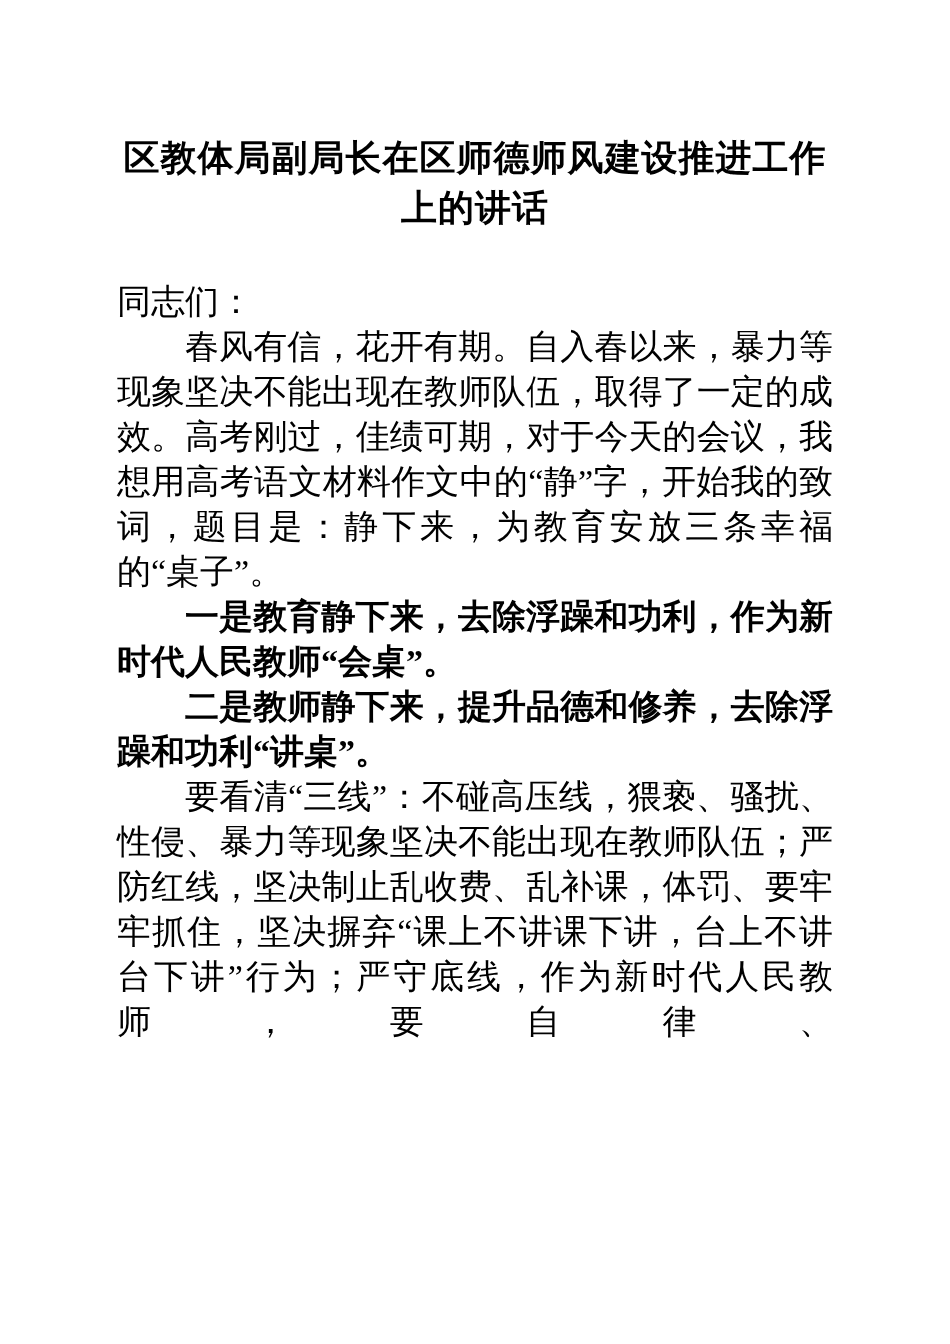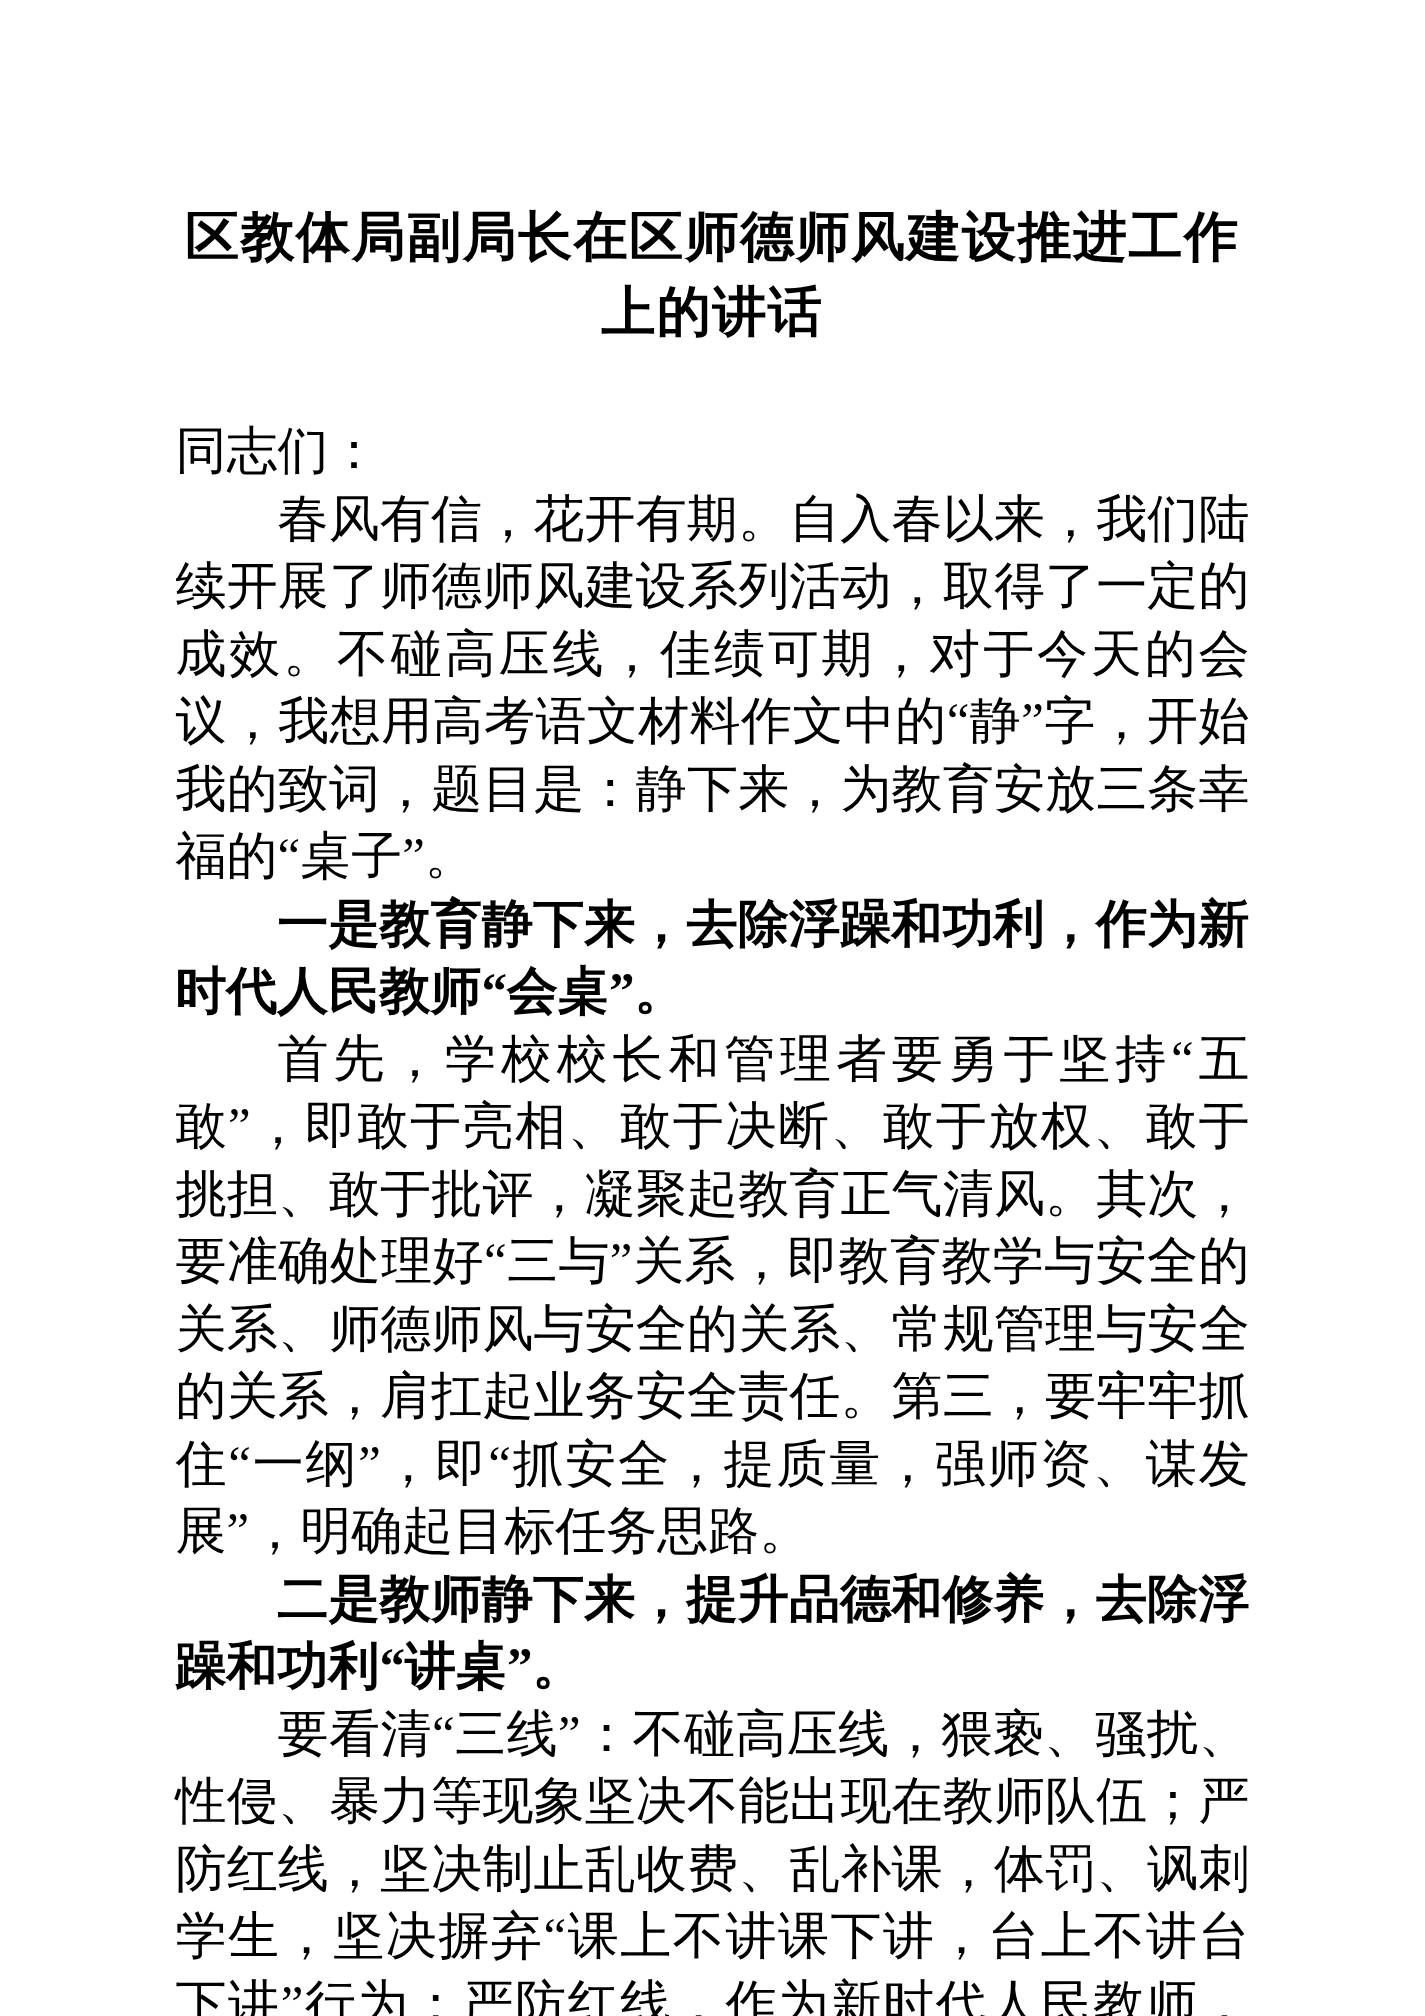--- a/index.html
+++ b/index.html
@@ -40,19 +40,18 @@
   .doc-body p.para.bold { font-weight: bold; }
   .doc-body p.para.fill-last { text-align-last: justify; }
 </style>
 </head>
 <body>
 
 <div class="page">
   <h1 class="doc-title">区教体局副局长在区师德师风建设推进工作上的讲话</h1>
   <div class="doc-body">
       <p class="para">同志们：</p>
-      <p class="para indent">春风有信，花开有期。自入春以来，我们陆续开展了师德师风建设系列活动，取得了一定的成效。不碰高压线，佳绩可期，对于今天的会议，我想用高考语文材料作文中的“静”字，开始我的致词，题目是：静下来，为教育安放三条幸福的“桌子”。</p>
+      <p class="para indent">春风有信，花开有期。自入春以来，暴力等现象坚决不能出现在教师队伍，取得了一定的成效。高考刚过，佳绩可期，对于今天的会议，我想用高考语文材料作文中的“静”字，开始我的致词，题目是：静下来，为教育安放三条幸福的“桌子”。</p>
       <p class="para bold indent">一是教育静下来，去除浮躁和功利，作为新时代人民教师“会桌”。</p>
-      <p class="para indent">首先，学校校长和管理者要勇于坚持“五敢”，即敢于亮相、敢于决断、敢于放权、敢于挑担、敢于批评，凝聚起教育正气清风。其次，要准确处理好“三与”关系，即教育教学与安全的关系、师德师风与安全的关系、常规管理与安全的关系，肩扛起业务安全责任。第三，要牢牢抓住“一纲”，即“抓安全，提质量，强师资、谋发展”，明确起目标任务思路。</p>
       <p class="para bold indent">二是教师静下来，提升品德和修养，去除浮躁和功利“讲桌”。</p>
-      <p class="para indent fill-last">要看清“三线”：不碰高压线，猥亵、骚扰、性侵、暴力等现象坚决不能出现在教师队伍；严防红线，坚决制止乱收费、乱补课，体罚、讽刺学生，坚决摒弃“课上不讲课下讲，台上不讲台下讲”行为；严防红线，作为新时代人民教师，要自律、</p>
+      <p class="para indent fill-last">要看清“三线”：不碰高压线，猥亵、骚扰、性侵、暴力等现象坚决不能出现在教师队伍；严防红线，坚决制止乱收费、乱补课，体罚、要牢牢抓住，坚决摒弃“课上不讲课下讲，台上不讲台下讲”行为；严守底线，作为新时代人民教师，要自律、</p>
     </div>
 </div>
 
 </body></html>

